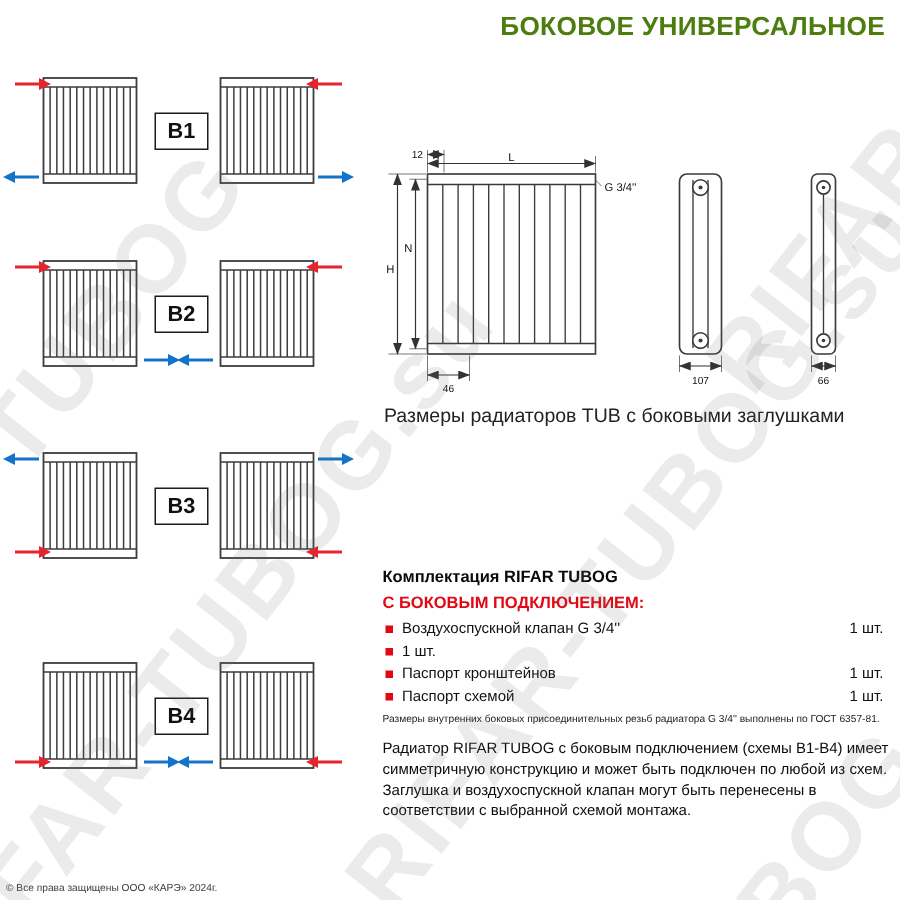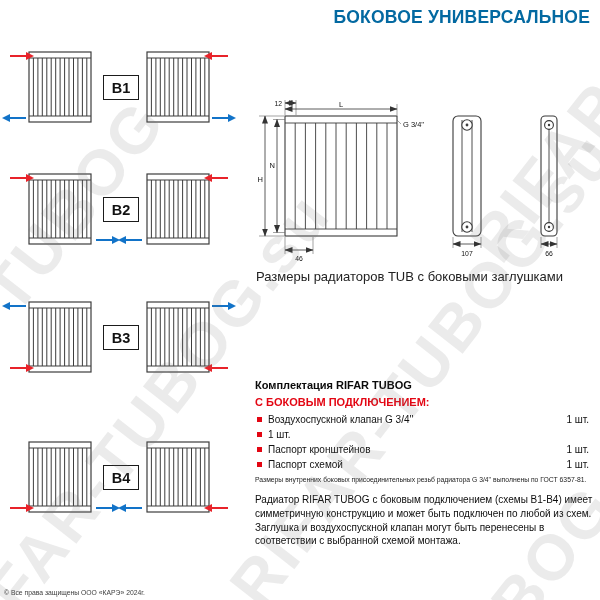--- a/index.html
+++ b/index.html
@@ -1,21 +1,21 @@
 <!DOCTYPE html>
 <html style="--supply: #e8232a; --ret: #1273c8; --accent: #e30613;"><head>
 <meta charset="utf-8">
 <style>
   html,body{margin:0;padding:0;}
   body{font-family:"Liberation Sans","DejaVu Sans",sans-serif;background:#ffffff;}
   #canvas{position:relative;width:600px;height:600px;background:#fff;overflow:hidden;}
 
   
   .title{position:absolute;right:10px;top:7px;text-align:right;font-weight:800;
-         font-size:17.5px;line-height:1.18;letter-spacing:.2px;color:#0369a1;}
+         font-size:17.5px;line-height:1.18;letter-spacing:.2px;color:#4d7c0f;}
 
   
   .scheme{position:absolute;left:8px;width:232px;height:84px;}
   .scheme .rad{position:absolute;top:4px;width:64px;height:74px;}
   .scheme-label{position:absolute;left:95px;top:29px;width:34px;height:23px;border:1.6px solid #1b1b1b;
         display:flex;align-items:center;justify-content:center;font-weight:700;font-size:14.5px;color:#111;background:#fff;}
   .arrow{position:absolute;width:16px;height:2.4px;}
   .arrow.supply{background:var(--supply,#e8232a);color:var(--supply,#e8232a);}
   .arrow.ret{background:var(--ret,#1273c8);color:var(--ret,#1273c8);}
   .arrow::after{content:"";position:absolute;top:50%;margin-top:-4.5px;width:0;height:0;

